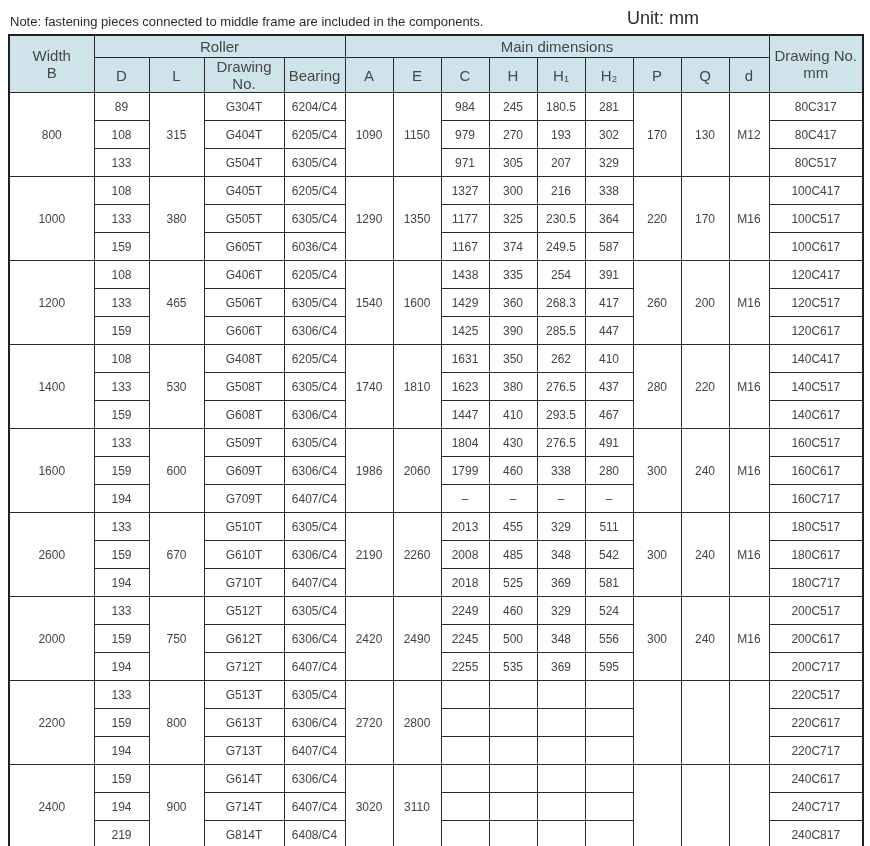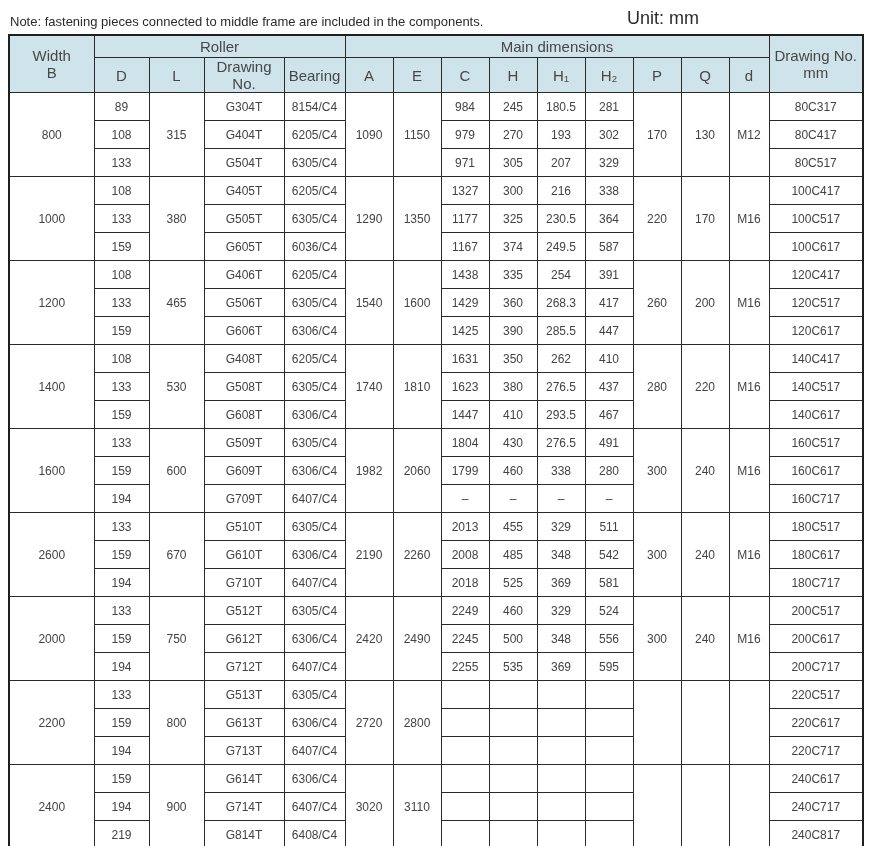--- a/index.html
+++ b/index.html
@@ -108,21 +108,21 @@
         <th>Q</th>
         <th>d</th>
       </tr>
     </thead>
     <tbody>
         <tr>
           <td rowspan="3">800</td>
           <td>89</td>
           <td rowspan="3">315</td>
           <td>G304T</td>
-          <td>8154/C4</td>
+          <td>6204/C4</td>
           <td rowspan="3">1090</td>
           <td rowspan="3">1150</td>
           <td>984</td>
           <td>245</td>
           <td>180.5</td>
           <td>281</td>
           <td rowspan="3">170</td>
           <td rowspan="3">130</td>
           <td rowspan="3">M12</td>
           <td>80C317</td>
@@ -257,21 +257,21 @@
           <td>293.5</td>
           <td>467</td>
           <td>140C617</td>
         </tr>
         <tr>
           <td rowspan="3">1600</td>
           <td>133</td>
           <td rowspan="3">600</td>
           <td>G509T</td>
           <td>6305/C4</td>
-          <td rowspan="3">1982</td>
+          <td rowspan="3">1986</td>
           <td rowspan="3">2060</td>
           <td>1804</td>
           <td>430</td>
           <td>276.5</td>
           <td>491</td>
           <td rowspan="3">300</td>
           <td rowspan="3">240</td>
           <td rowspan="3">M16</td>
           <td>160C517</td>
         </tr>

